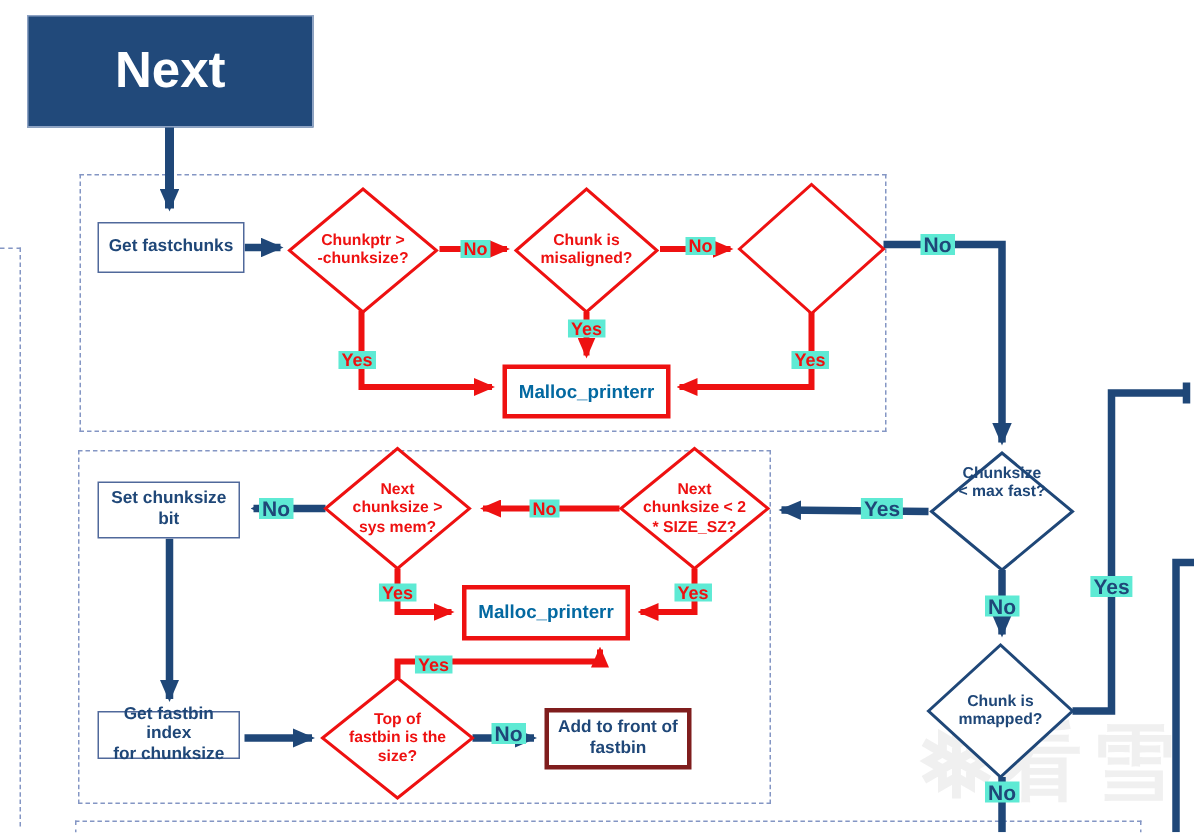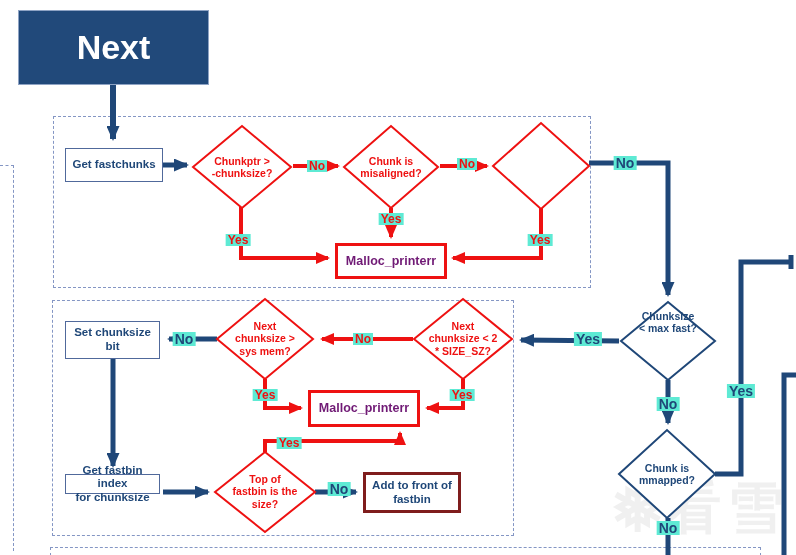--- a/index.html
+++ b/index.html
@@ -9,21 +9,21 @@
   }
   #wires { position:absolute; left:0; top:0; z-index:2; }
   .dashed-box { position:absolute; border:1px dashed #8496C4; z-index:1; }
   .node {
     position:absolute; z-index:3; display:flex; align-items:center; justify-content:center;
     text-align:center; background:#fff; font-weight:bold; white-space:pre-line;
     box-sizing:border-box; line-height:1.18;
   }
   .rect-blue   { border:1.5px solid #50699B; color:#1F4778; font-size:11.5px; }
   .rect-blue-thick { border:3px solid #7f1d1d; color:#1F4778; font-size:11.5px; }
-  .rect-red    { border:3.5px solid #EE1111; color:#701a75; font-size:12.5px; }
+  .rect-red    { border:3.5px solid #EE1111; color:#0369a1; font-size:12.5px; }
   .free-box {
     position:absolute; z-index:3; display:flex; align-items:center; justify-content:center;
     background:#21497A; border:1px solid #8EA3C4; color:#fff;
     font-weight:bold; font-size:34px;
   }
   .dtext {
     position:absolute; z-index:3; transform:translate(-50%,-50%);
     text-align:center; font-weight:bold; font-size:10.5px; line-height:1.18;
     white-space:pre-line; pointer-events:none;
   }
@@ -112,21 +112,21 @@
 
   <div class="node rect-blue" style="left:65px; top:148px; width:98px; height:34px;">Get fastchunks</div>
 
   <div class="node rect-red" style="left:335px; top:243px; width:112px; height:36px;">Malloc_printerr</div>
 
   <div class="node rect-blue" style="left:65px; top:321px; width:95px; height:38px;">Set chunksize
 bit</div>
 
   <div class="node rect-red" style="left:308px; top:390px; width:112px; height:37px;">Malloc_printerr</div>
 
-  <div class="node rect-blue" style="left:65px; top:474px; width:95px; height:20px;">Get fastbin index
+  <div class="node rect-blue" style="left:65px; top:474px; width:95px; height:32px;">Get fastbin index
 for chunksize</div>
 
   <div class="node rect-blue-thick" style="left:363px; top:472px; width:98px; height:41px;">Add to front of
 fastbin</div>
 
   <div class="dtext red" style="left:242px; top:167px; width:112px;">Chunkptr &gt;
 -chunksize?</div>
   <div class="dtext red" style="left:391px; top:167px; width:90px;">Chunk is
 misaligned?</div>
   <div class="dtext red" style="left:265px; top:339px; width:92px;">Next

